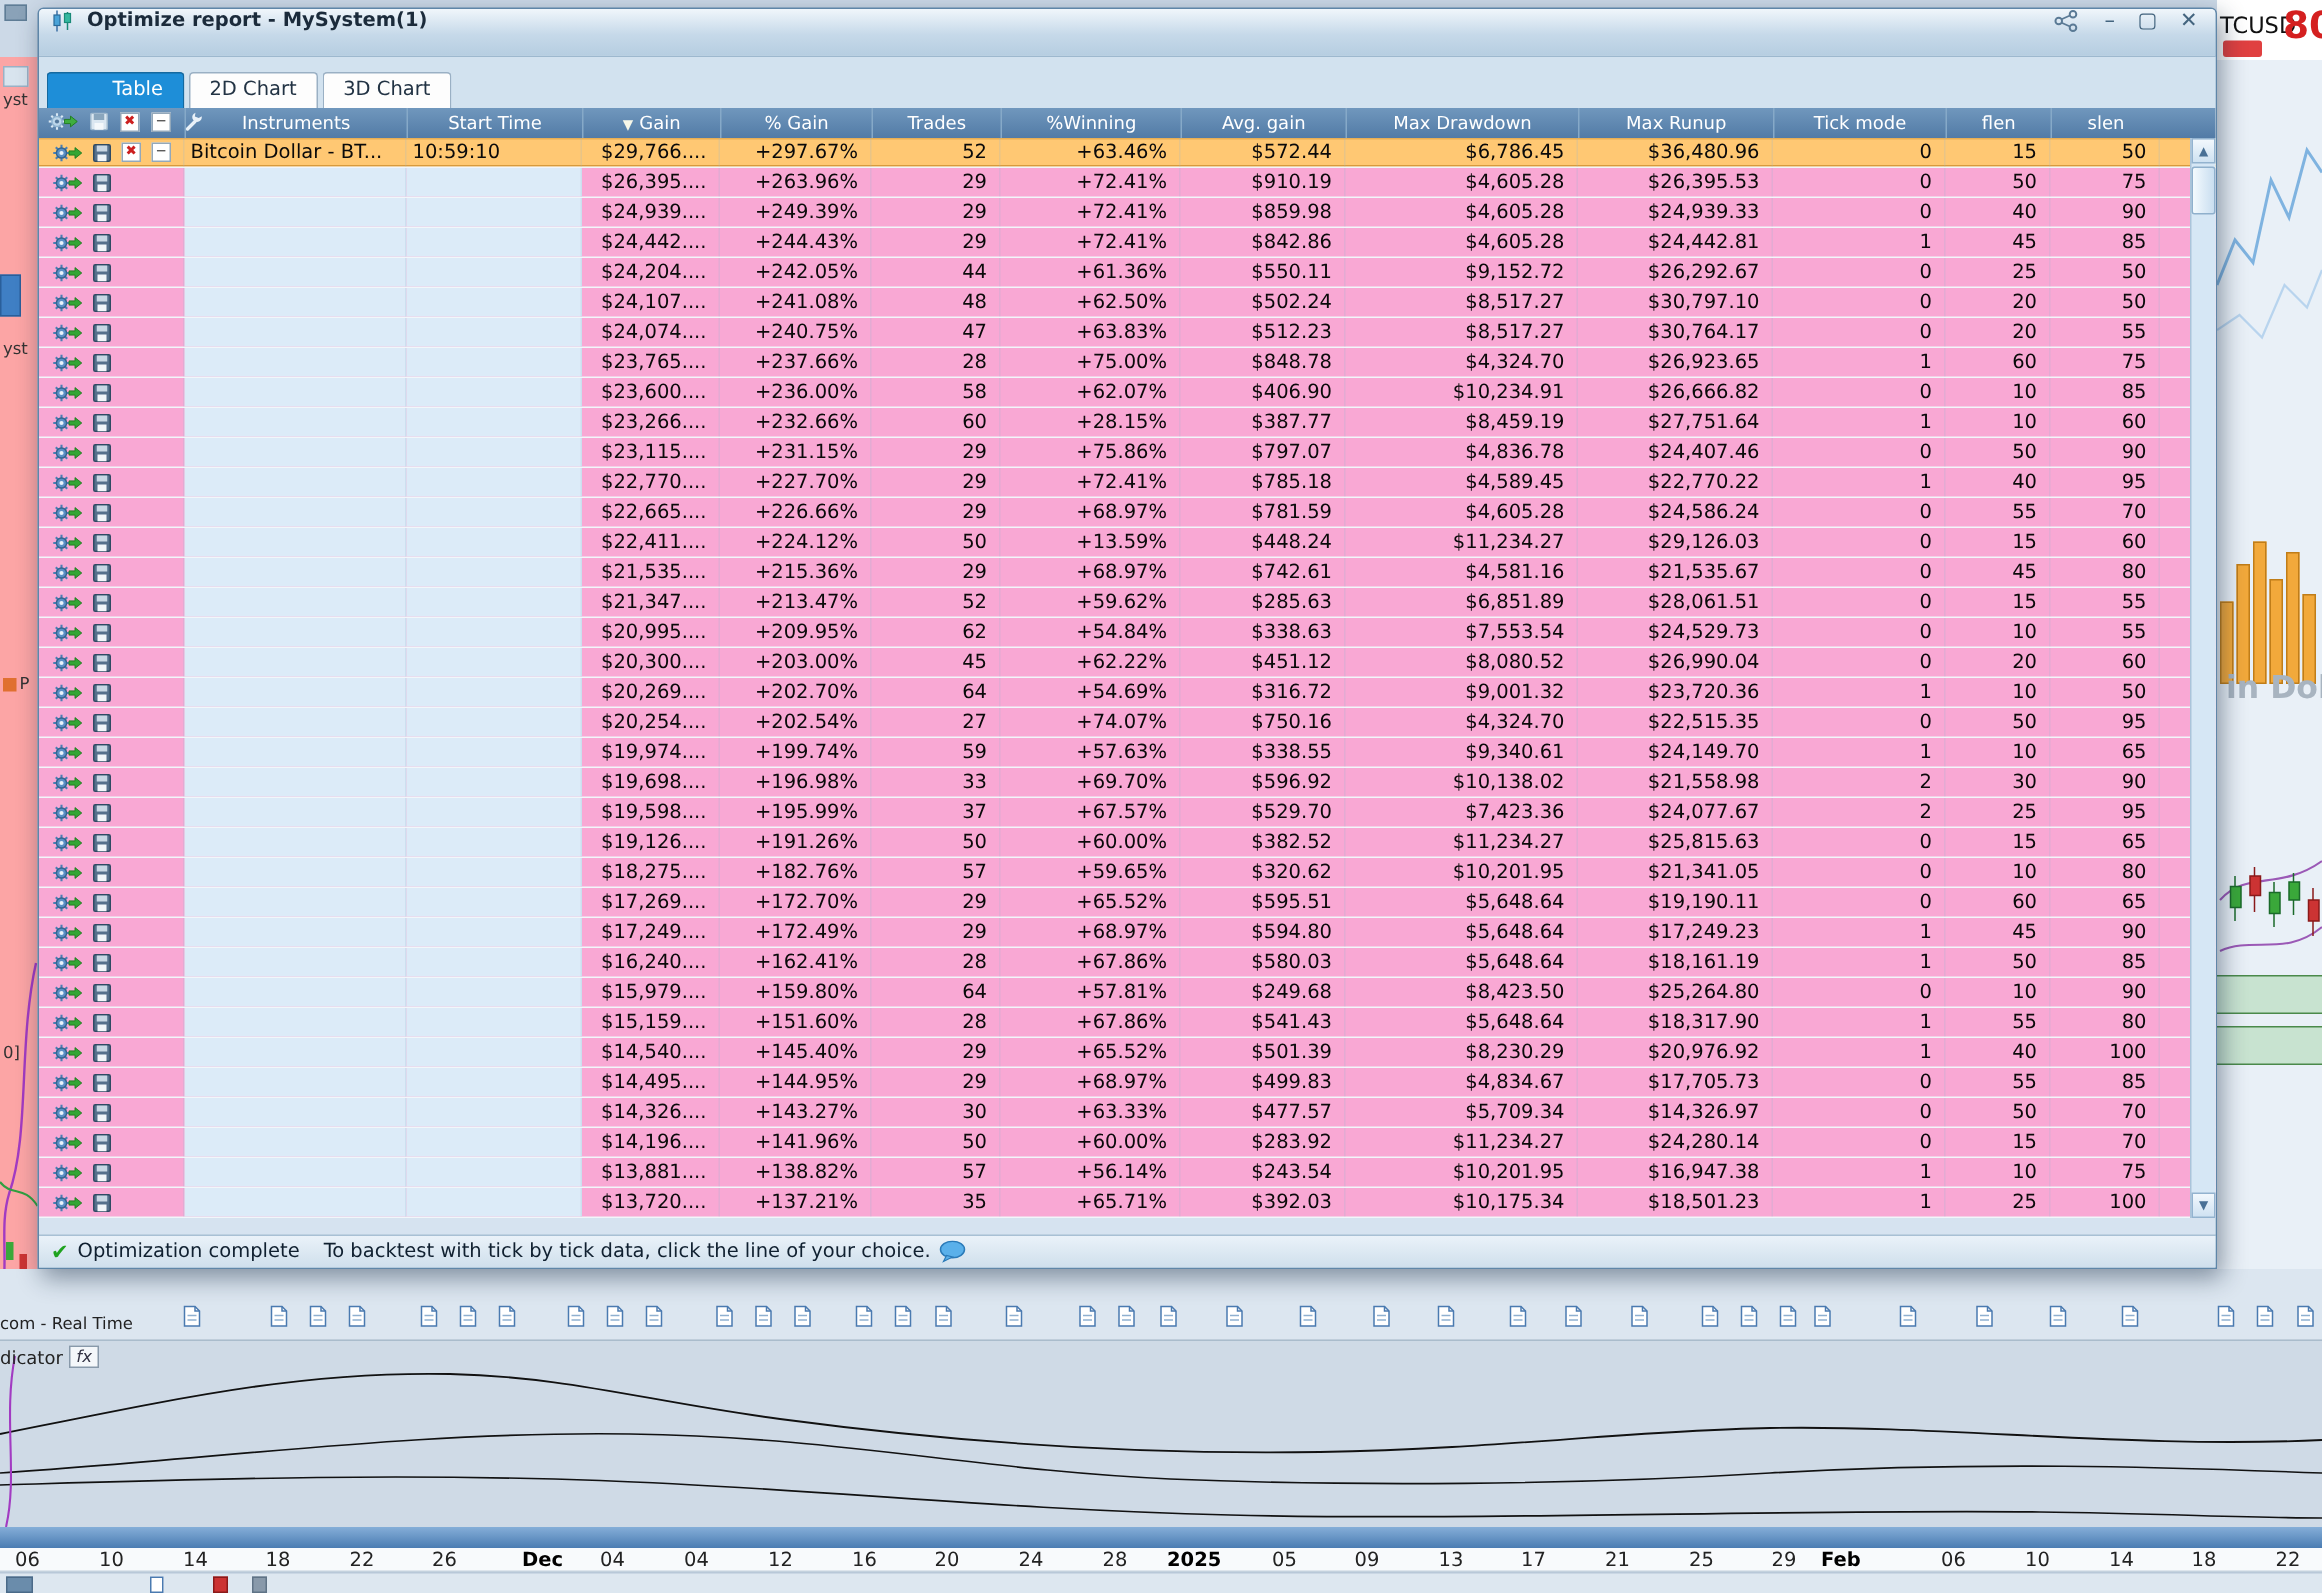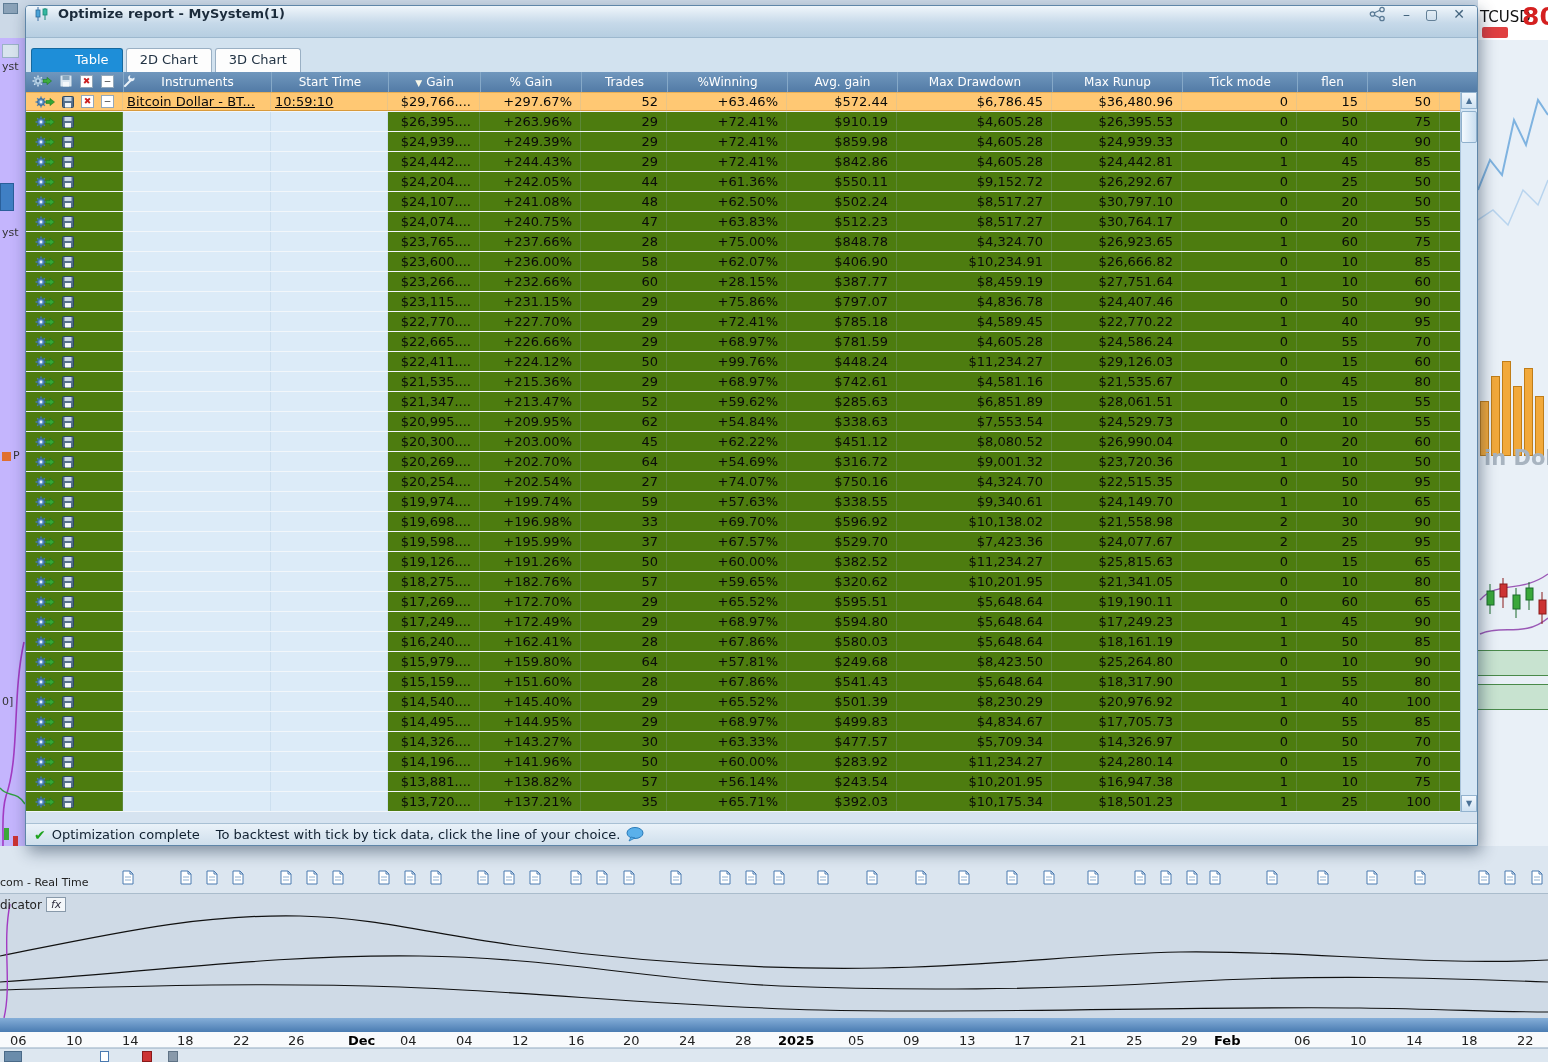--- a/index.html
+++ b/index.html
@@ -2,21 +2,21 @@
 <html><head>
 <meta charset="utf-8">
 <style>
   * { margin:0; padding:0; box-sizing:border-box; }
   body { font-family:"DejaVu Sans","Liberation Sans",sans-serif; background:#9fb2c4; }
   .stage { position:relative; width:1548px; height:1062px; overflow:hidden;
            background:#dfe8f1; }
 
   
   .bg-topstrip { position:absolute; left:0; top:0; width:1548px; height:40px; background:#ccd9e7; }
-  .bg-left { position:absolute; left:0; top:38px; width:25px; height:830px; background:#c4b5fd; }
+  .bg-left { position:absolute; left:0; top:38px; width:25px; height:830px; background:#fca5a5; }
   .bl-icon { position:absolute; width:17px; height:14px; background:#d8e4ee; border:1px solid #9ab2c6; }
   .bl-bluerect { position:absolute; left:0; top:145px; width:14px; height:28px; background:#3f7fc4; border:1px solid #2a5f9a; }
   .bl-frag { position:absolute; font-size:11px; color:#333; }
   .bl-orange { position:absolute; left:2px; top:414px; width:9px; height:9px; background:#e07030; }
   .tl-icon { position:absolute; left:3px; top:3px; width:15px; height:11px; background:#8aa2b8; border:1px solid #5f7d96; }
 
   .bg-right { position:absolute; left:1478px; top:0; width:70px; height:870px; background:#e9f0f7; }
   .br-top { position:absolute; left:0; top:0; width:70px; height:40px; background:#ffffff; }
   .br-symbol { position:absolute; left:2px; top:8px; font-size:15px; color:#111; white-space:nowrap; }
   .br-price { position:absolute; left:44px; top:2px; font-size:25px; font-weight:bold; color:#d42020; width:26px; overflow:hidden; white-space:nowrap; }
@@ -56,28 +56,28 @@
   .tab.active { background:#1e8ed8; color:#fff; border-color:#15699f; font-weight:normal;padding-left:43px; }
 
   .grid { position:relative; height:740px; flex:none; background:#ffffff; }
   .thead { position:relative; height:20px; display:flex; background:linear-gradient(#7097bd,#527ba6); color:#fff; font-size:12px; }
   .th { flex:none; text-align:center; line-height:20px; border-left:1px solid #86a9c8; overflow:hidden; white-space:nowrap; }
   .th.c0 { border-left:none; }
   .sort-glyph { font-size:9px; color:#f7f7e8; margin-right:4px; }
   .hdr-icons { position:absolute; left:6px; top:2px; display:flex; align-items:center; gap:8px; z-index:2; }
 
   .tbody { height:720px; overflow:hidden; background:#fff; }
-  .tr { display:flex; height:20px; background:#4d7c0f; border-bottom:1px solid #f2f6fa; }
+  .tr { display:flex; height:20px; background:#f9a8d4; border-bottom:1px solid #f2f6fa; }
   .td { flex:none; font-size:13px; line-height:19px; white-space:nowrap; overflow:hidden; color:#0a0a0a;
         border-right:1px solid rgba(150,180,210,0.22); }
   .td.left { padding-left:4px; text-align:left; }
   .td.num { padding-right:8px; text-align:right; }
   .tr .c1, .tr .c2 { background:#dcebf8; }
   .tr.hl { background:#ffc873; box-shadow: inset 0 1px 0 #e8ae54, inset 0 -1px 0 #d89a3c; }
-  .tr.hl .c1, .tr.hl .c2 { background:transparent;text-decoration:underline; }
+  .tr.hl .c1, .tr.hl .c2 { background:transparent; }
   .icons-cell { display:flex; align-items:center; gap:7px; padding-left:9px; }
   .ic { display:inline-flex; align-items:center; justify-content:center; }
   .xbox, .minusbox { width:13px; height:13px; background:#fff; border:1px solid #93a8ba; font-size:9px; line-height:11px; text-align:center; }
   .xbox { color:#cc2020; font-weight:bold; }
   .minusbox { color:#333; }
 
   .c0{width:97px} .c1{width:148px} .c2{width:117px} .c3{width:92px} .c4{width:101px}
   .c5{width:86px} .c6{width:120px} .c7{width:110px} .c8{width:155px} .c9{width:130px}
   .c10{width:115px} .c11{width:70px} .c12{width:73px}
 
@@ -1103,21 +1103,21 @@
             <rect x="3" y="7" width="6" height="4.5" fill="#f2f6fa"></rect>
           </svg>
         </span>
 
       </div>
       <div class="td c1 left"></div>
       <div class="td c2 left"></div>
       <div class="td c3 num">$22,411....</div>
       <div class="td c4 num">+224.12%</div>
       <div class="td c5 num">50</div>
-      <div class="td c6 num">+99.76%</div>
+      <div class="td c6 num">+13.59%</div>
       <div class="td c7 num">$448.24</div>
       <div class="td c8 num">$11,234.27</div>
       <div class="td c9 num">$29,126.03</div>
       <div class="td c10 num">0</div>
       <div class="td c11 num">15</div>
       <div class="td c12 num">60</div>
     </div>
           <div class="tr">
       <div class="td c0 icons-cell">
         <span class="ic">

